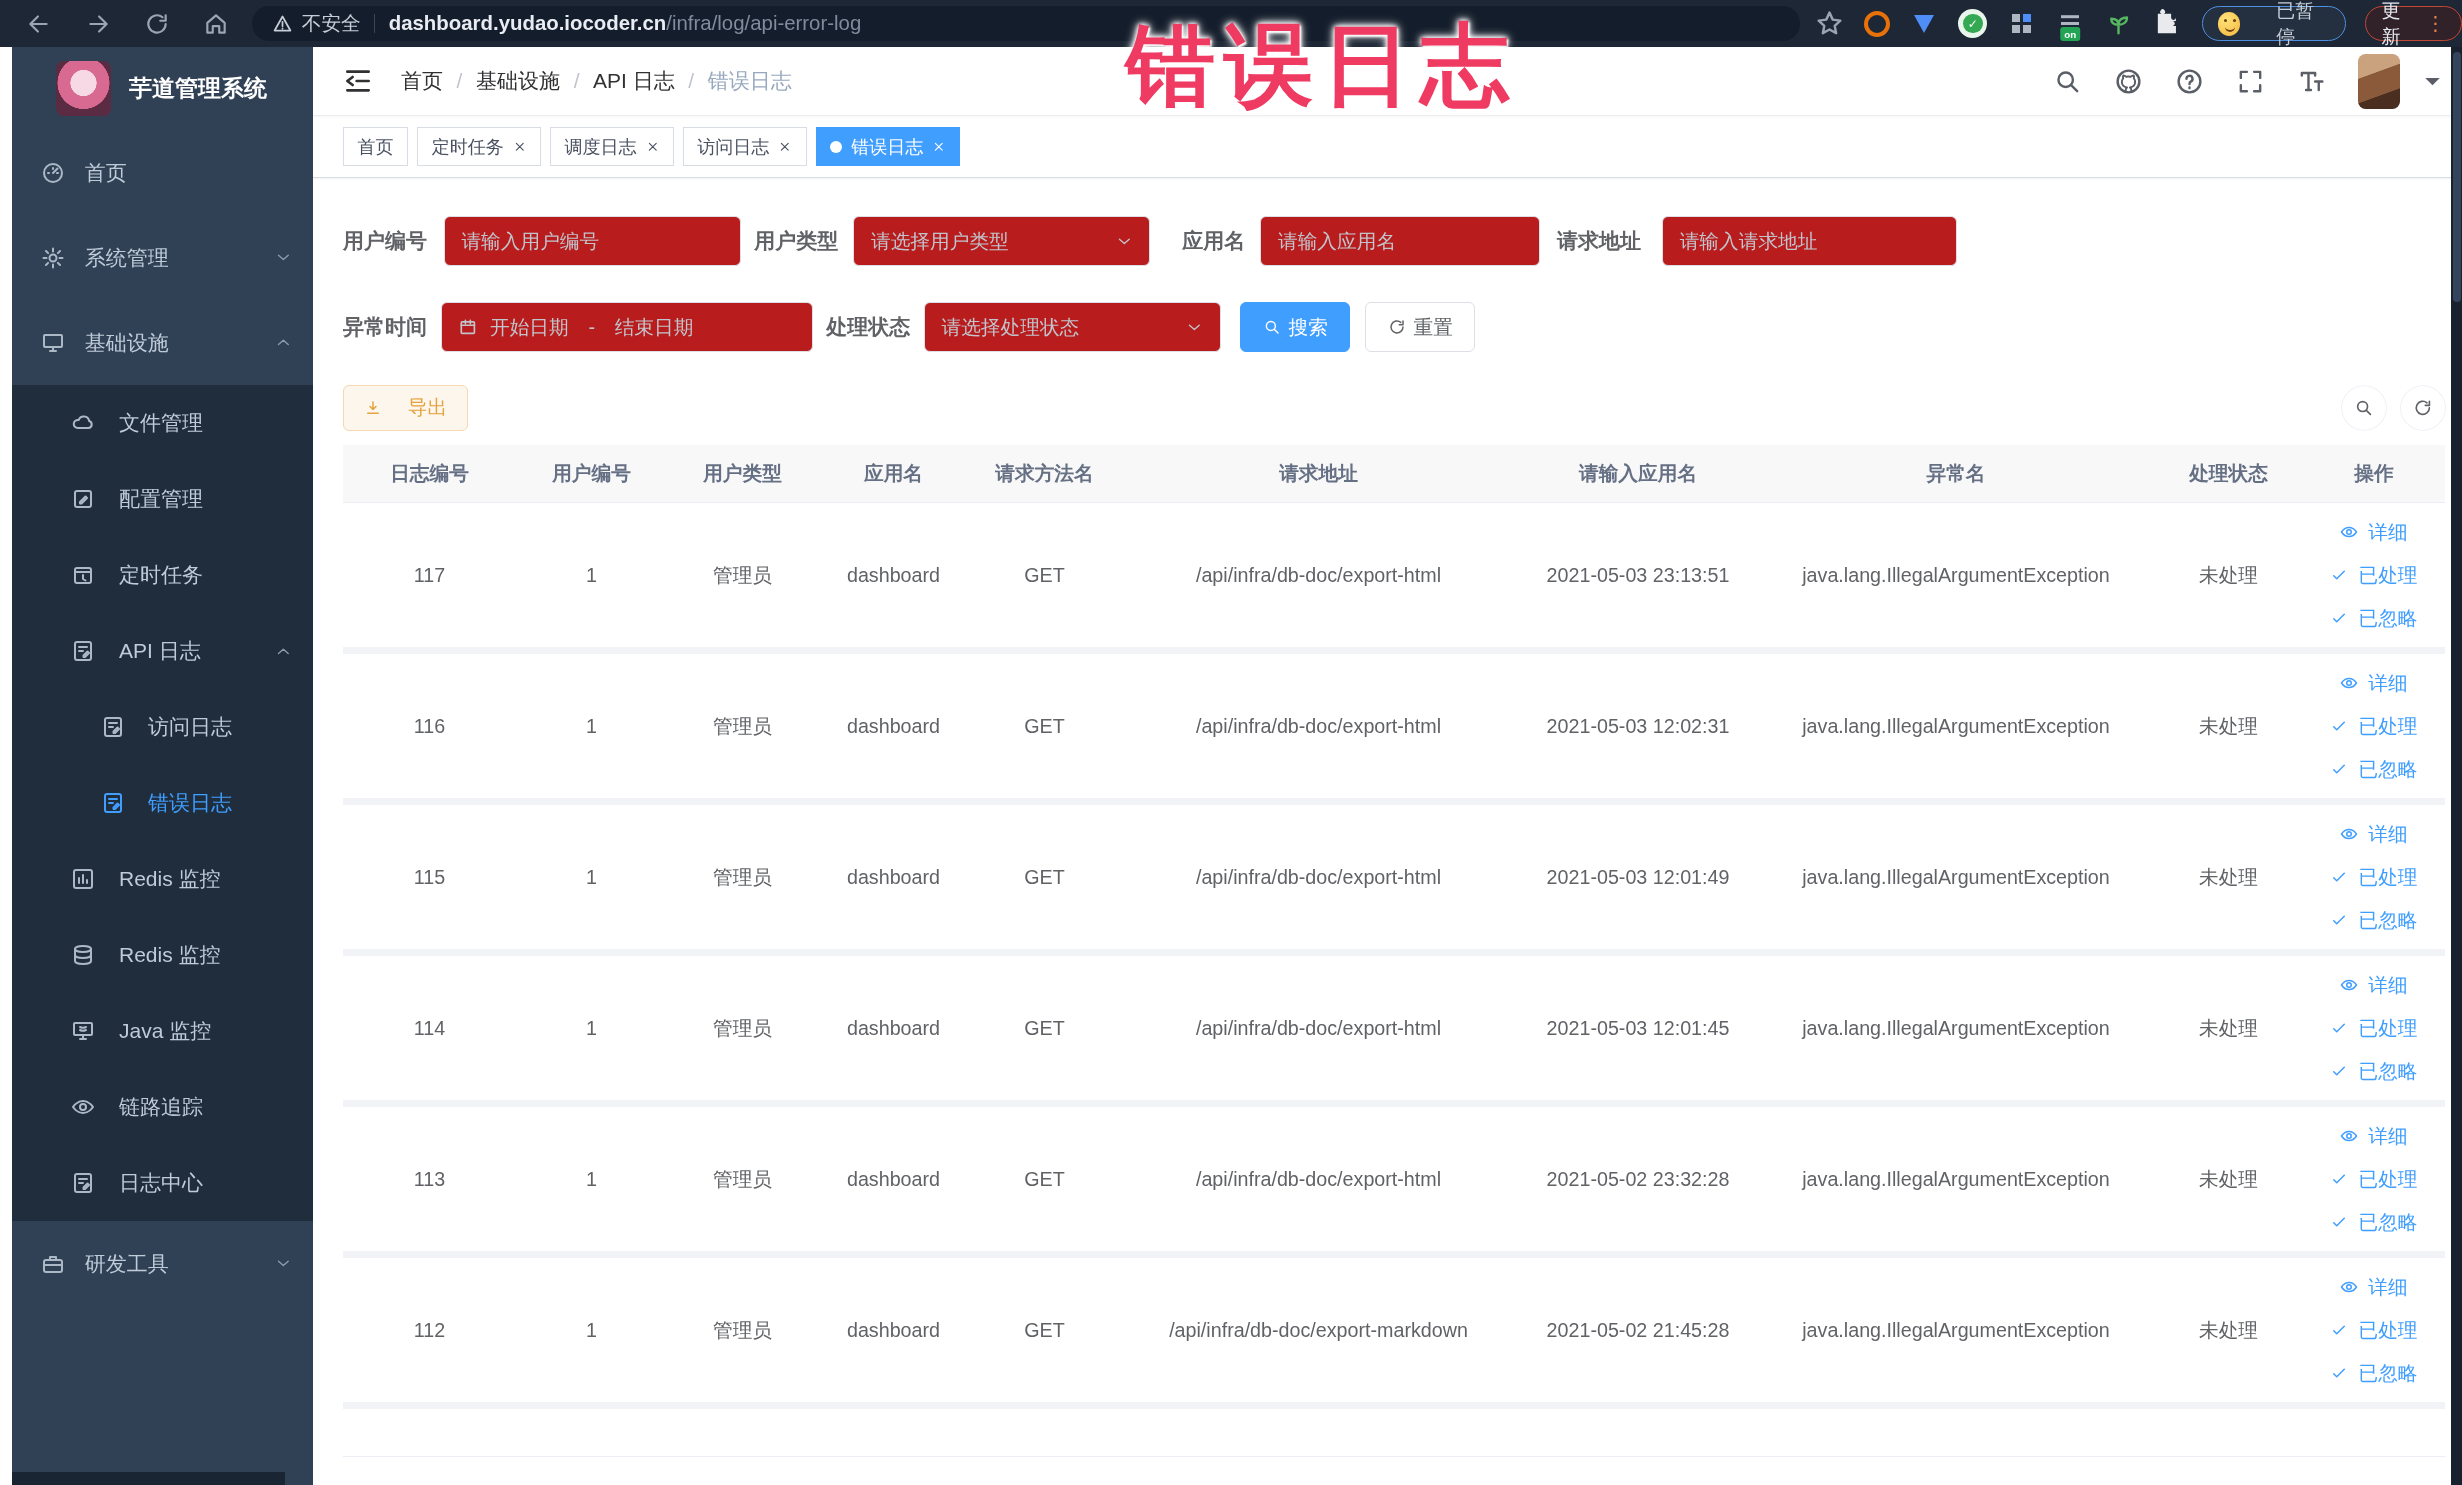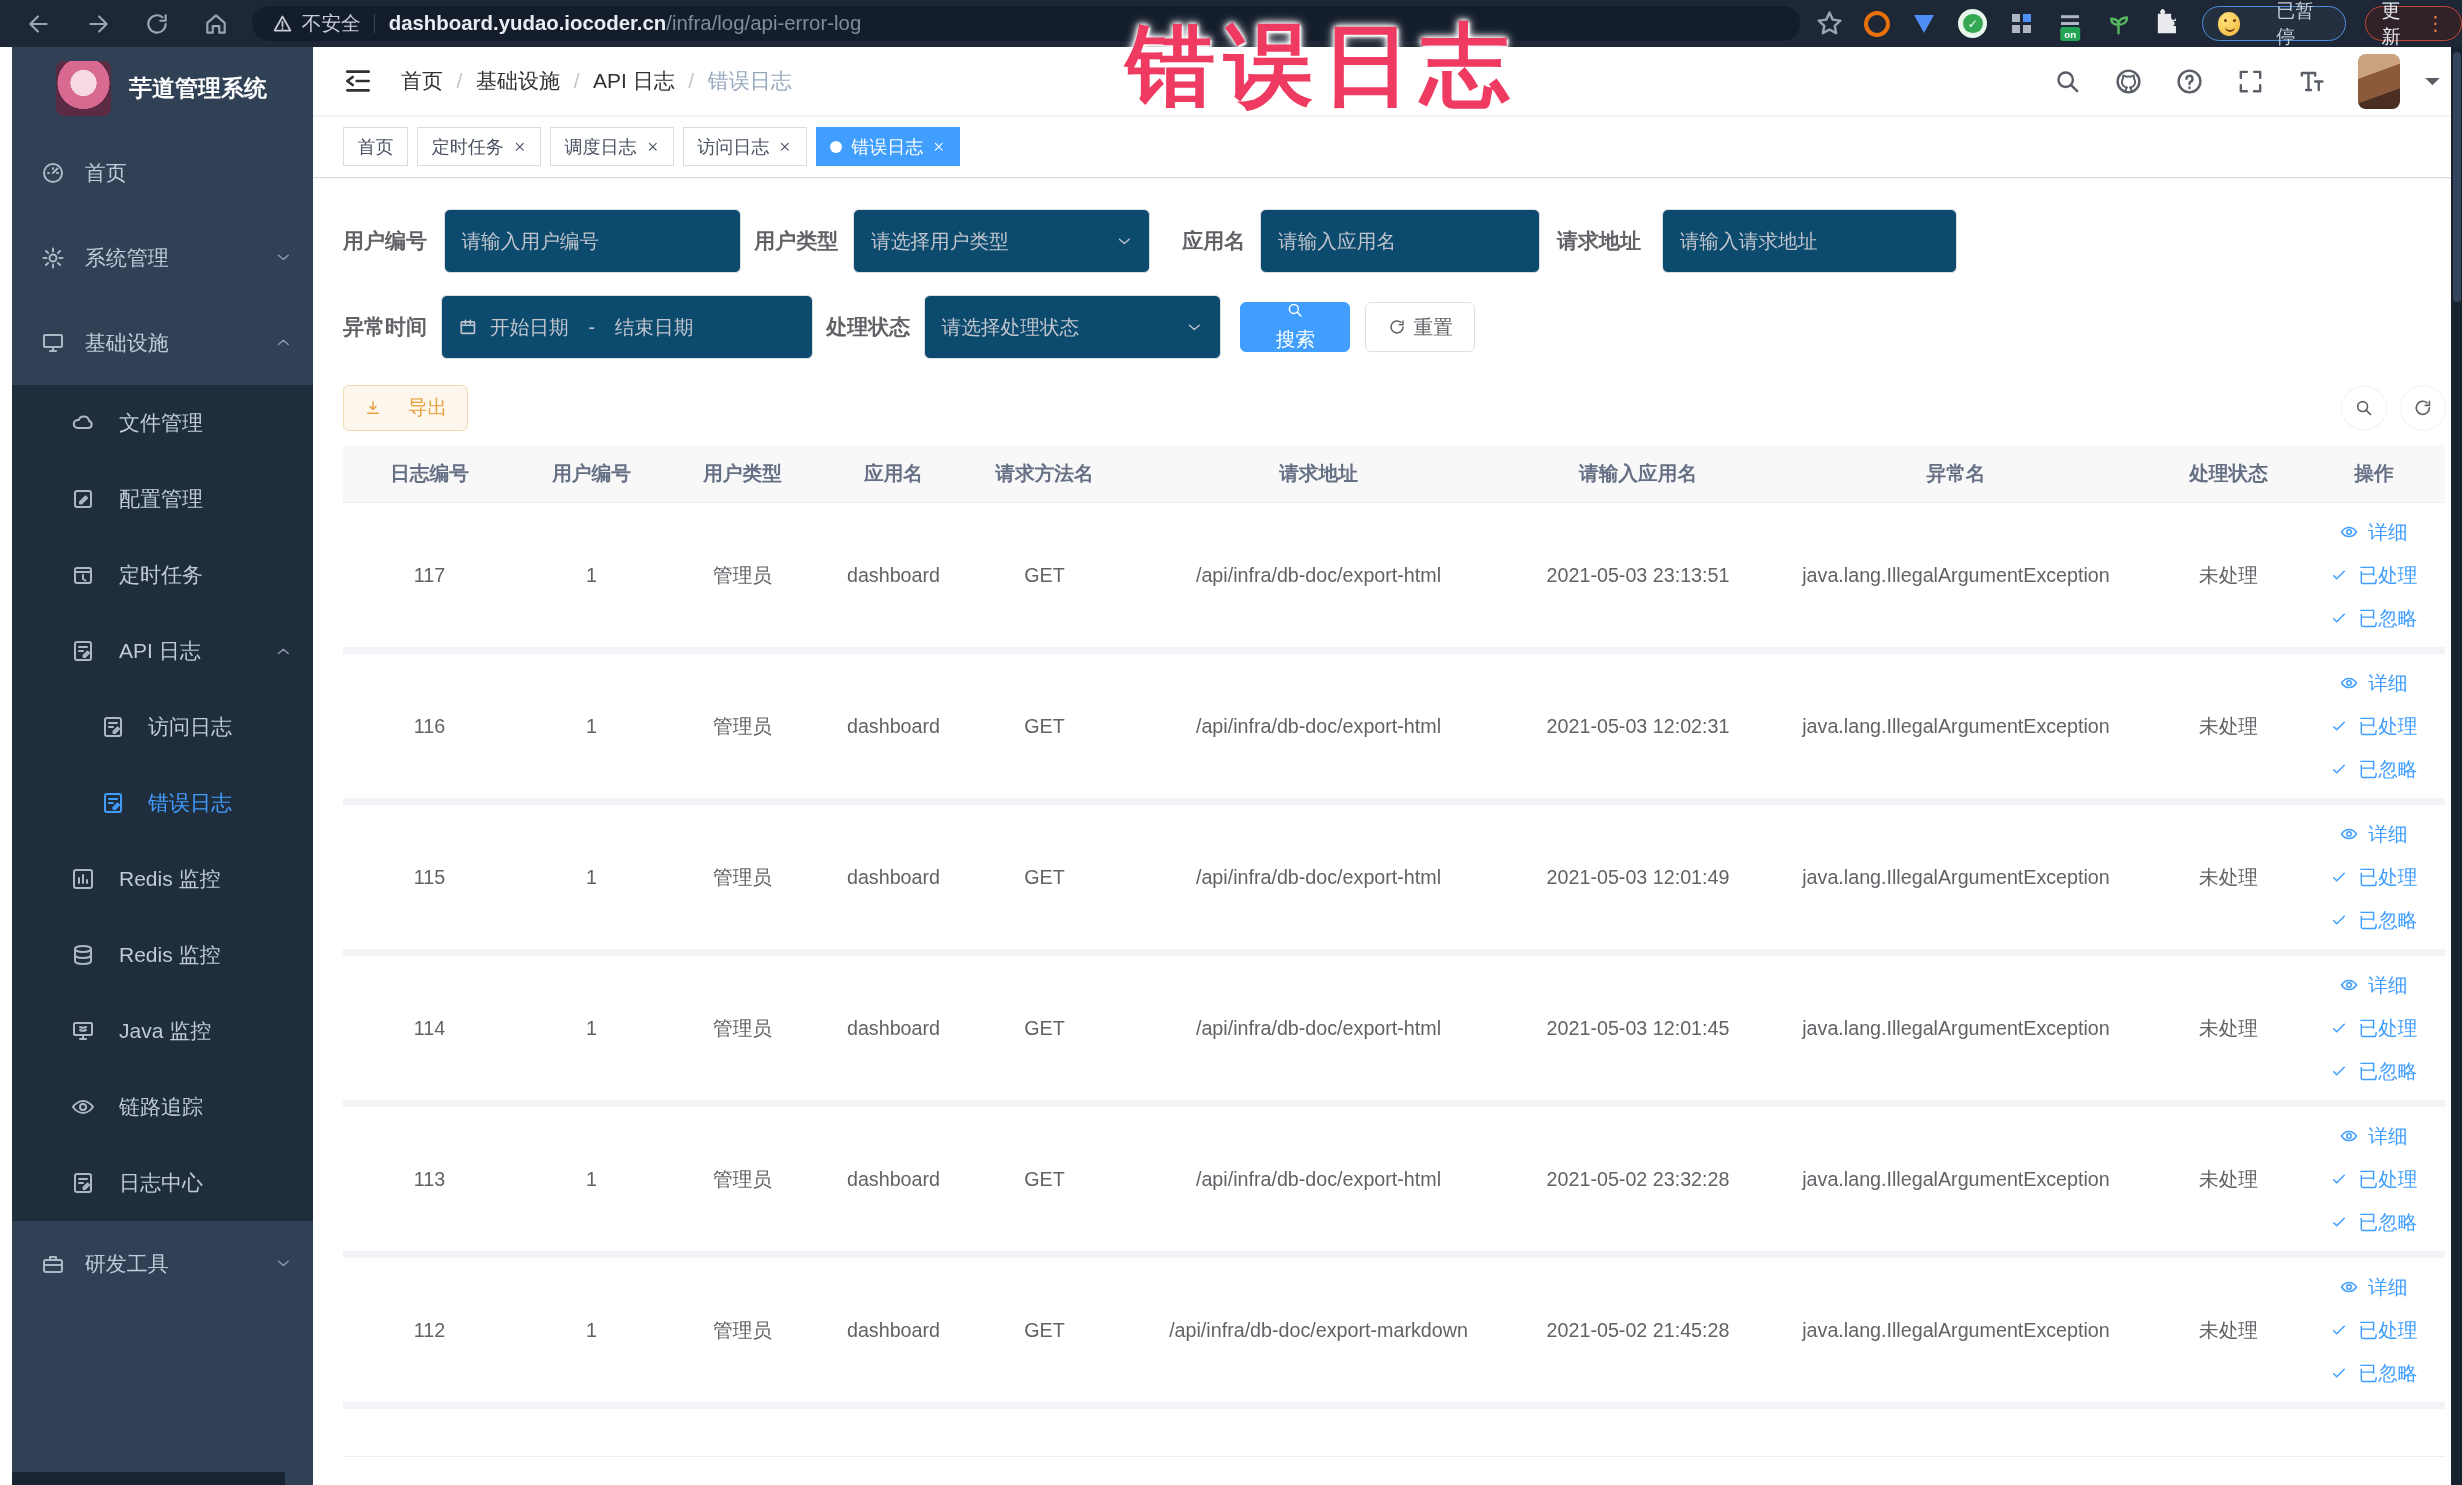--- a/index.html
+++ b/index.html
@@ -93,21 +93,21 @@
   .tag.active{background:#409eff;border-color:#409eff;color:#fff;}
   .tag.active .tclose{color:#fff;}
   .tag .dot{width:12px;height:12px;border-radius:50%;background:#fff;}
 
   
   .content{flex:1;padding:0 29px 0 30px;position:relative;overflow:hidden;}
   .filter-row{display:flex;align-items:center;height:50px;}
   .filter-row.r1{margin-top:38px;}
   .filter-row.r2{margin-top:36px;}
   .flabel{font-size:21px;font-weight:700;color:#606266;white-space:nowrap;}
-  .finput{height:64px;border:0.8px solid #dcdfe6;border-radius:6px;background:#0c4a6e;box-sizing:border-box;
+  .finput{height:50px;border:0.8px solid #dcdfe6;border-radius:6px;background:#b91c1c;box-sizing:border-box;
     display:flex;align-items:center;padding:0 16.7px;font-size:19.7px;color:#c0c4cc;position:relative;}
   .finput .ph{color:#c0c4cc;}
   .finput .caret{margin-left:auto;font-size:16.7px;color:#c0c4cc;}
   .finput .cal{font-size:19.7px;color:#c0c4cc;margin-right:12px;}
   .range-sep{margin:0 19.7px;color:#c0c4cc;}
   .btn{height:50px;border-radius:6px;display:flex;align-items:center;justify-content:center;gap:7.6px;
     font-size:19.7px;box-sizing:border-box;cursor:pointer;}
   .btn .icon{font-size:18px;}
   .btn-primary{background:#409eff;color:#fff;border:0.8px solid #409eff;}
   .btn-plain{background:#fff;color:#606266;border:0.8px solid #dcdfe6;}
@@ -524,21 +524,21 @@
           </div>
           <span class="flabel" style="margin-left:13.6px;">处理状态</span>
           <div class="finput" style="width:297px;margin-left:13.6px;">
             <span class="ph">请选择处理状态</span>
             <span class="caret icon">
                 <svg viewBox="0 0 24 24" fill="none" stroke="currentColor" stroke-width="2" stroke-linecap="round" stroke-linejoin="round">
                   <path d="M5 9l7 6 7-6"></path>
                 </svg>
               </span>
           </div>
-          <div class="btn btn-primary" style="width:110px;margin-left:19.7px;flex-direction:column;">
+          <div class="btn btn-primary" style="width:110px;margin-left:19.7px;">
             <span class="icon">
                 <svg viewBox="0 0 24 24" fill="none" stroke="currentColor" stroke-width="2" stroke-linecap="round" stroke-linejoin="round">
                   <circle cx="10.5" cy="10.5" r="6"></circle>
                   <path d="M15 15l5 5"></path>
                 </svg>
               </span>
             <span>搜索</span>
           </div>
           <div class="btn btn-plain" style="width:110px;margin-left:15px;">
             <span class="icon">

